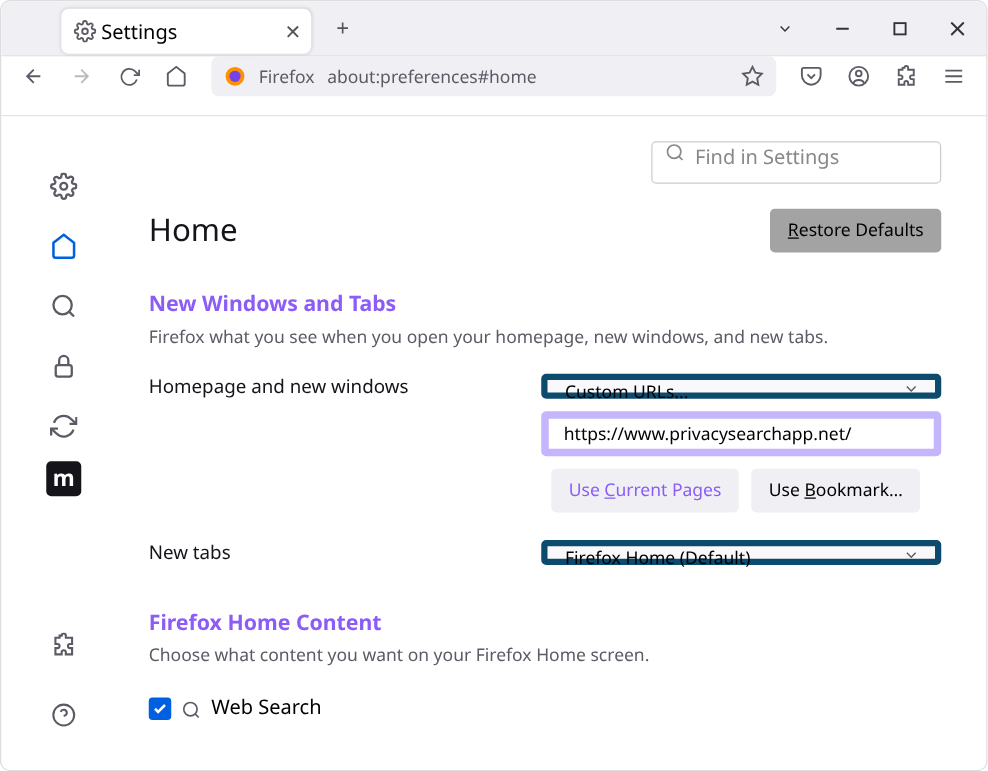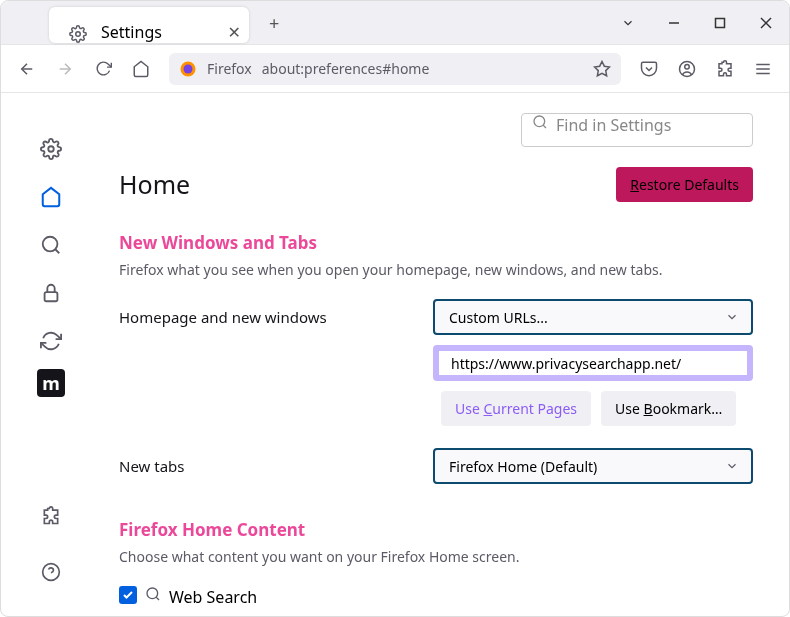--- a/index.html
+++ b/index.html
@@ -1,52 +1,52 @@
 <!DOCTYPE html>
 <html><head>
 <meta charset="utf-8">
 <style>
 *{box-sizing:border-box;margin:0;padding:0;font-family:"Segoe UI",system-ui,-apple-system,sans-serif}
 body{width:790px;height:617px;background:#fff;overflow:hidden;border:1px solid #ddd;border-radius:8px;position:relative}
 .titlebar{height:44px;display:flex;align-items:center;background:#f0f0f4;border-bottom:1px solid #e5e5e5}
-.tab{margin-left:48px;height:36px;background:#fff;border-radius:6px;display:flex;align-items:flex-end;padding:0 20px;gap:14px;min-width:200px;box-shadow:0 0 3px rgba(0,0,0,.15);position:relative;margin-top:4px}
+.tab{margin-left:48px;height:36px;background:#fff;border-radius:6px;display:flex;align-items:center;padding:0 10px;gap:4px;min-width:200px;box-shadow:0 0 3px rgba(0,0,0,.15);position:relative;margin-top:4px}
 .tab-close{position:absolute;right:8px;color:#555;cursor:pointer;font-size:16px}
 .newtab{margin-left:12px;font-size:18px;color:#555;cursor:pointer;padding:4px 8px}
 .winctrls{margin-left:auto;display:flex;gap:0}
 .winctrls div{width:46px;height:44px;display:flex;align-items:center;justify-content:center;cursor:pointer;color:#333}
-.toolbar{height:48px;display:flex;align-items:center;padding:0 10px;gap:6px;border-bottom:1px solid #e5e5e5}
+.toolbar{height:48px;display:flex;padding:0 10px;gap:6px;border-bottom:1px solid #e5e5e5}
 .tbtn{width:32px;height:32px;display:flex;align-items:center;justify-content:center;border-radius:4px;cursor:pointer;color:#5b5b66}
 .tbtn.disabled{color:#bbb;cursor:default}
 .urlbar{flex:1;height:32px;background:#f0f0f4;border-radius:6px;display:flex;align-items:center;padding:0 10px;gap:10px;margin:0 6px}
 .urlbar .id{color:#5b5b66;font-size:14px}
 .urlbar .url{color:#5b5b66;font-size:14px}
 .star{margin-left:auto;color:#5b5b66}
 .content{display:flex;height:calc(100% - 88px);position:relative}
 .sidebar{width:100px;display:flex;flex-direction:column;align-items:center;padding-top:36px;gap:0}
 .sbtn{width:40px;height:40px;display:flex;align-items:center;justify-content:center;border-radius:4px;cursor:pointer;color:#5b5b66;margin-bottom:8px}
 .sbtn.active{color:#0060df;background:transparent}
 .sbtn.fill{background:#15141a;color:#fff;font-weight:700;border-radius:4px;width:28px;height:28px;font-size:18px}
 .sbottom{margin-top:auto;margin-bottom:20px;display:flex;flex-direction:column;align-items:center;gap:8px}
 .main{flex:1;padding:30px 36px 20px 18px;overflow:hidden}
 .searchbox{float:right;width:232px;height:34px;border:1px solid #ccc;border-radius:4px;display:flex;padding:0 10px;gap:8px;color:#888;margin-top:-10px;margin-bottom:20px}
 .h1{font-size:25px;font-weight:400;color:#15141a;clear:both;margin-bottom:0}
-.restore{float:right;background:#be185d;border:none;border-radius:4px;padding:8px 14px;font-size:14px;cursor:pointer;margin-top:-34px}
+.restore{float:right;background:#a3a3a3;border:none;border-radius:4px;padding:8px 14px;font-size:14px;cursor:pointer;margin-top:-34px}
 .restore .u{text-decoration:underline}
-.h2{font-size:17px;font-weight:700;color:#ec4899;margin-top:30px;margin-bottom:6px}
+.h2{font-size:17px;font-weight:700;color:#8b5cf6;margin-top:30px;margin-bottom:6px}
 .desc{font-size:14px;color:#5b5b66;margin-bottom:20px}
 .row{display:flex;align-items:center;margin-bottom:10px;gap:4px}
 .row .lab{width:310px;font-size:15px;color:#15141a}
-.select{flex:1;height:36px;border:2px solid #0c4a6e;border-radius:4px;display:flex;align-items:center;padding:0 14px;font-size:14px;background:#f9f9fb;position:relative;cursor:pointer}
+.select{flex:1;height:20px;border:5px solid #0c4a6e;border-radius:4px;display:flex;align-items:flex-start;padding:0 14px;font-size:14px;background:#f9f9fb;position:relative;cursor:pointer}
 .select .chev{position:absolute;right:12px;color:#5b5b66}
 .input{flex:1;height:36px;border:6px solid #c4b5fd;border-radius:4px;padding:0 12px;font-size:14px}
 .btns{display:flex;gap:10px;margin-left:322px;margin-bottom:22px}
 .btn{background:#f0f0f4;border:none;border-radius:4px;padding:8px 14px;font-size:14px;cursor:pointer}
 .btn.dis{color:#8b5cf6;cursor:default}
 .btn .u{text-decoration:underline}
-.cbrow{display:flex;align-items:flex-start;gap:8px;margin-top:14px}
+.cbrow{display:flex;align-items:flex-end;gap:8px;margin-top:14px}
 .cb{width:18px;height:18px;background:#0060df;border-radius:3px;display:flex;align-items:center;justify-content:center;color:#fff}
 svg{display:block}
 .gearicon{width:18px;height:18px}
 </style>
 </head>
 <body>
 
 <div class="titlebar">
   <div class="tab">
     <svg class="gearicon" viewBox="0 0 24 24" fill="none" stroke="#5b5b66" stroke-width="2">

